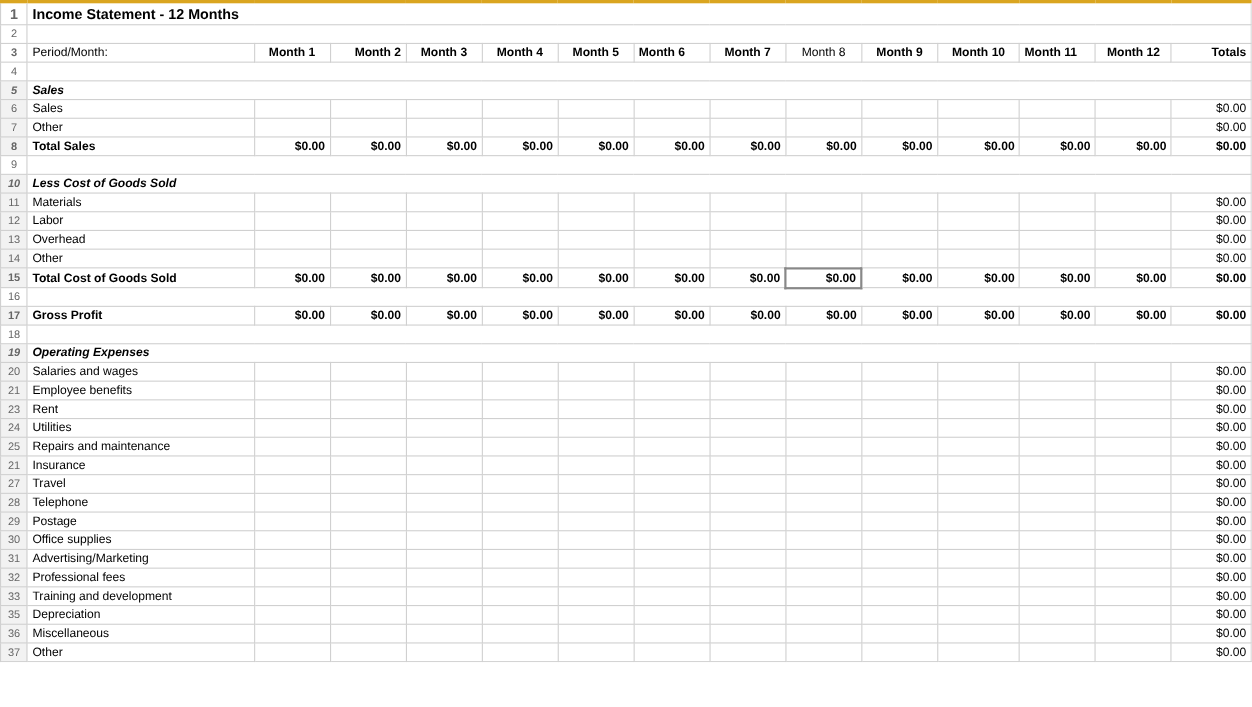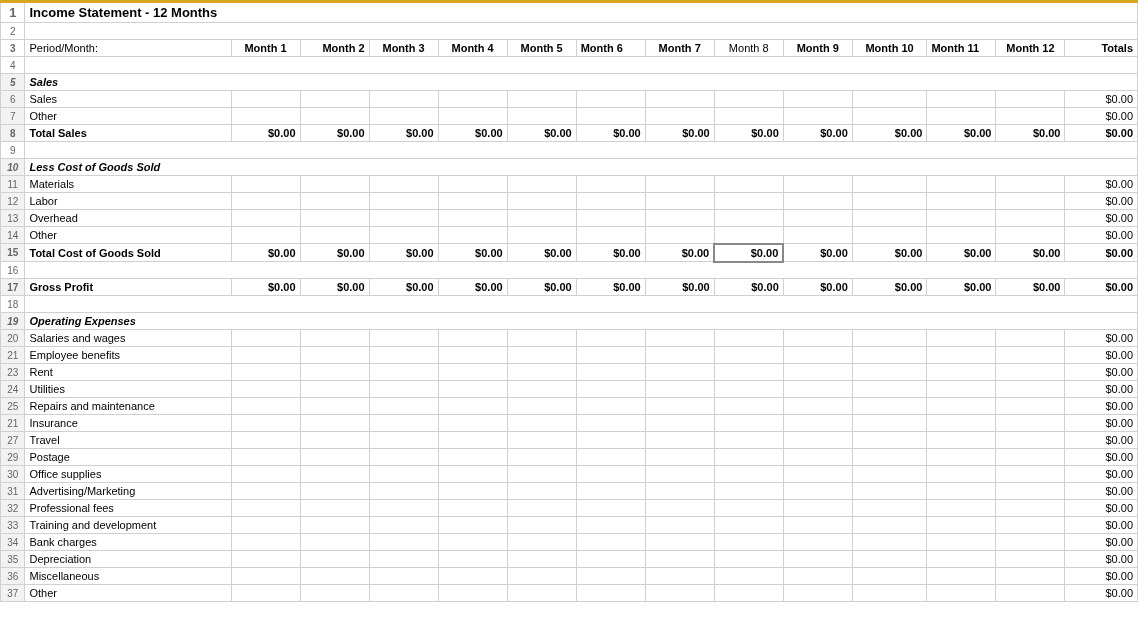--- a/index.html
+++ b/index.html
@@ -416,20 +416,37 @@
         <td class="val-cell"></td>
         <td class="val-cell"></td>
         <td class="val-cell"></td>
         <td class="val-cell"></td>
         <td class="val-cell"></td>
         <td class="val-cell"></td>
         <td class="val-cell"></td>
         <td class="totals-cell">$0.00</td>
       </tr>
       <tr>
+        <td class="row-num">28</td>
+        <td class="label-cell">Telephone</td>
+        <td class="val-cell"></td>
+        <td class="val-cell"></td>
+        <td class="val-cell"></td>
+        <td class="val-cell"></td>
+        <td class="val-cell"></td>
+        <td class="val-cell"></td>
+        <td class="val-cell"></td>
+        <td class="val-cell"></td>
+        <td class="val-cell"></td>
+        <td class="val-cell"></td>
+        <td class="val-cell"></td>
+        <td class="val-cell"></td>
+        <td class="totals-cell">$0.00</td>
+      </tr>
+      <tr>
         <td class="row-num">29</td>
         <td class="label-cell">Postage</td>
         <td class="val-cell"></td>
         <td class="val-cell"></td>
         <td class="val-cell"></td>
         <td class="val-cell"></td>
         <td class="val-cell"></td>
         <td class="val-cell"></td>
         <td class="val-cell"></td>
         <td class="val-cell"></td>
@@ -486,37 +503,20 @@
         <td class="val-cell"></td>
         <td class="val-cell"></td>
         <td class="val-cell"></td>
         <td class="val-cell"></td>
         <td class="val-cell"></td>
         <td class="totals-cell">$0.00</td>
       </tr>
       <tr>
         <td class="row-num">33</td>
         <td class="label-cell">Training and development</td>
-        <td class="val-cell"></td>
-        <td class="val-cell"></td>
-        <td class="val-cell"></td>
-        <td class="val-cell"></td>
-        <td class="val-cell"></td>
-        <td class="val-cell"></td>
-        <td class="val-cell"></td>
-        <td class="val-cell"></td>
-        <td class="val-cell"></td>
-        <td class="val-cell"></td>
-        <td class="val-cell"></td>
-        <td class="val-cell"></td>
-        <td class="totals-cell">$0.00</td>
-      </tr>
-      <tr>
-        <td class="row-num">34</td>
-        <td class="label-cell">Bank charges</td>
         <td class="val-cell"></td>
         <td class="val-cell"></td>
         <td class="val-cell"></td>
         <td class="val-cell"></td>
         <td class="val-cell"></td>
         <td class="val-cell"></td>
         <td class="val-cell"></td>
         <td class="val-cell"></td>
         <td class="val-cell"></td>
         <td class="val-cell"></td>

